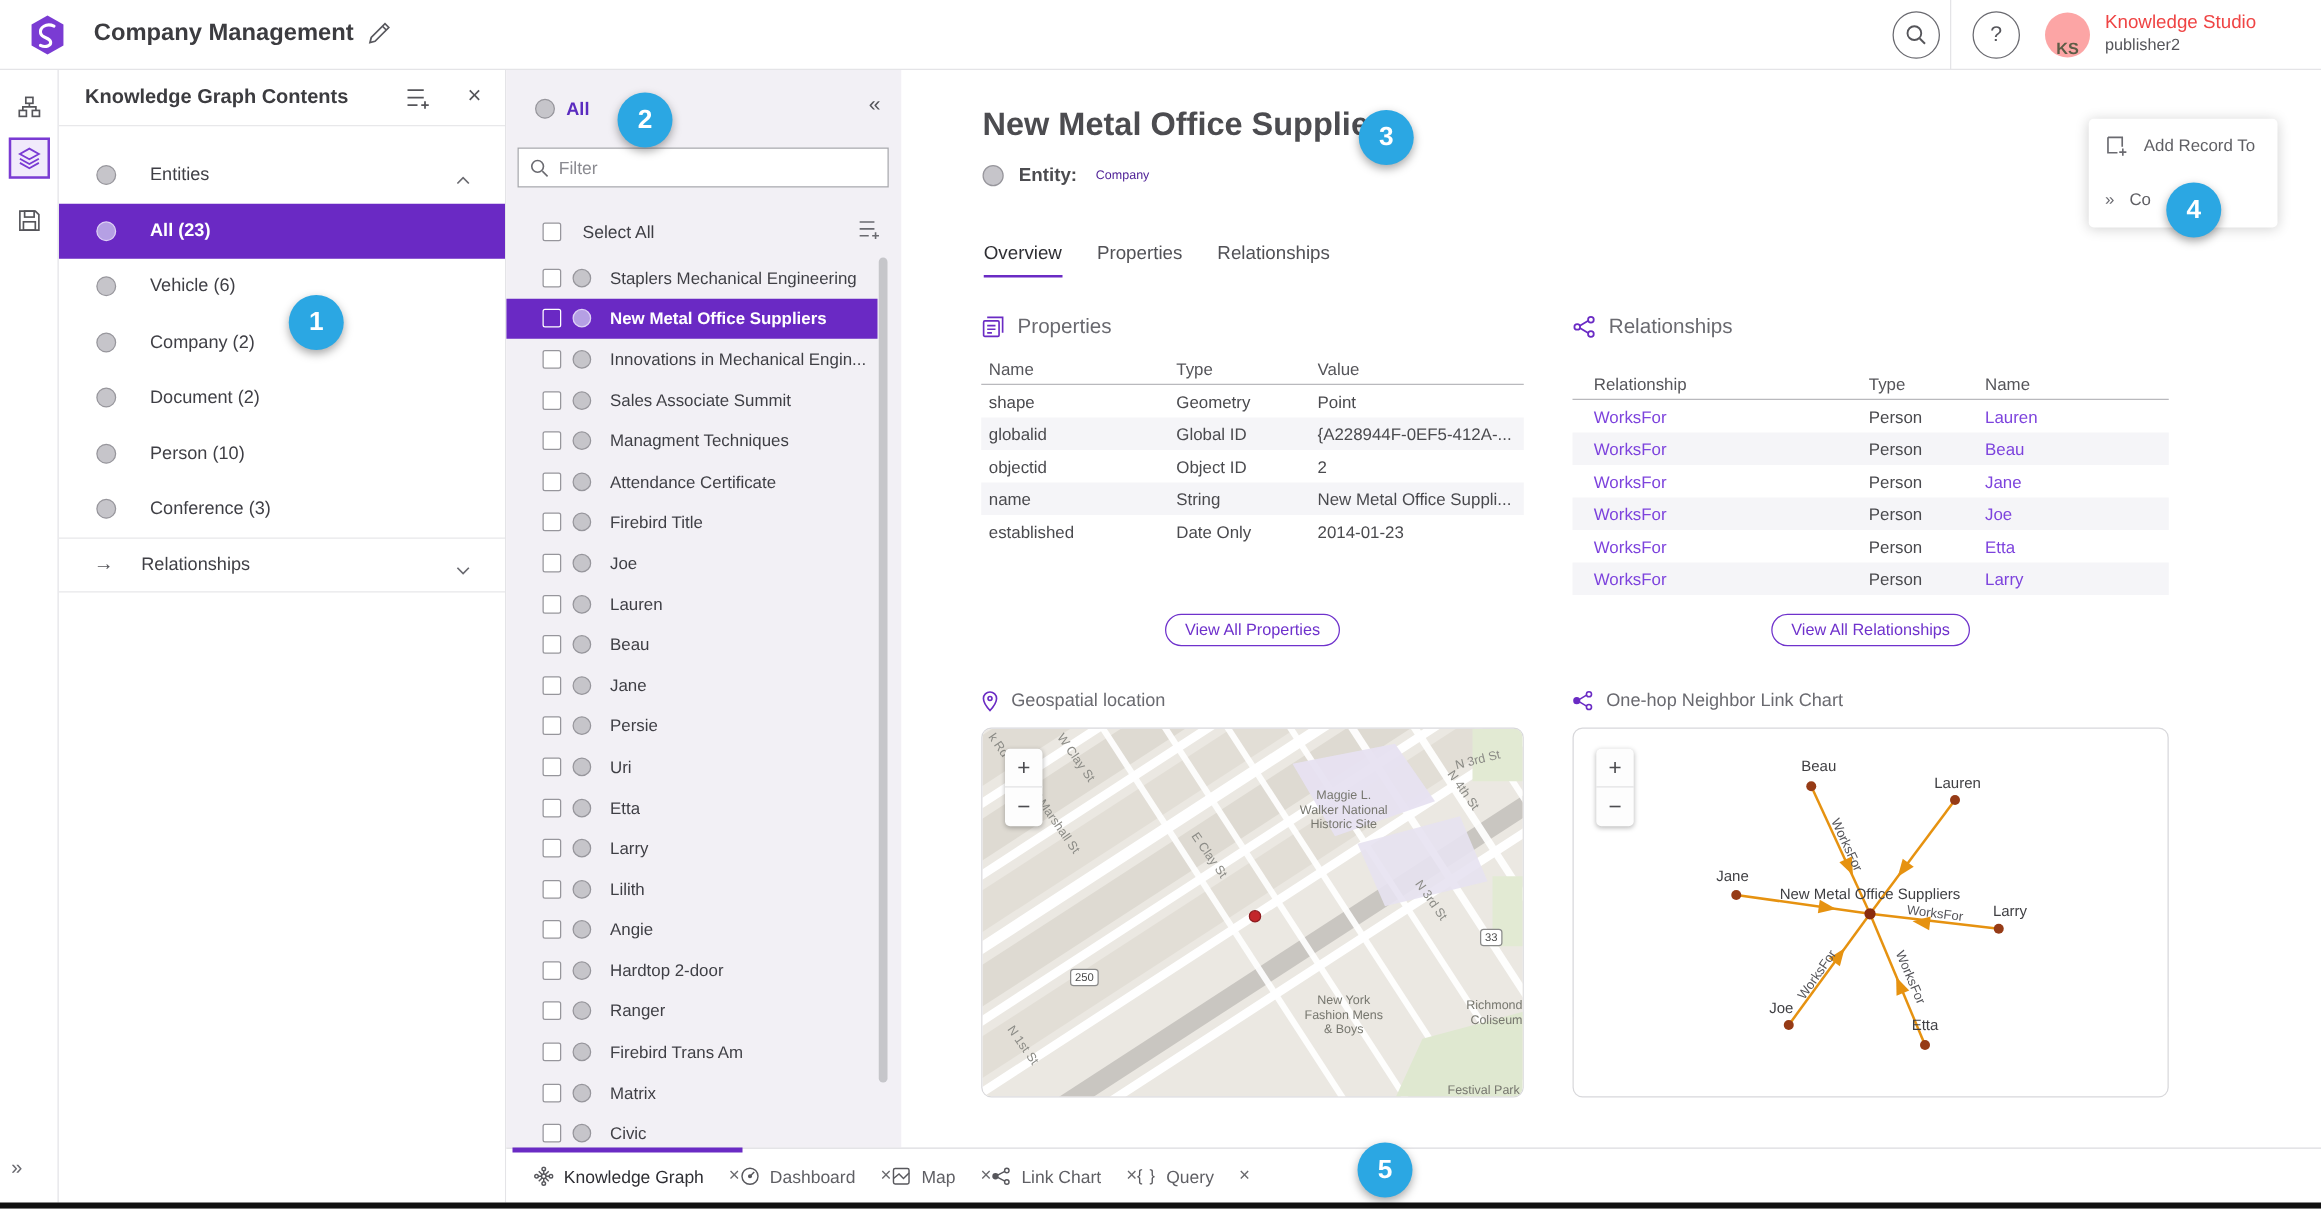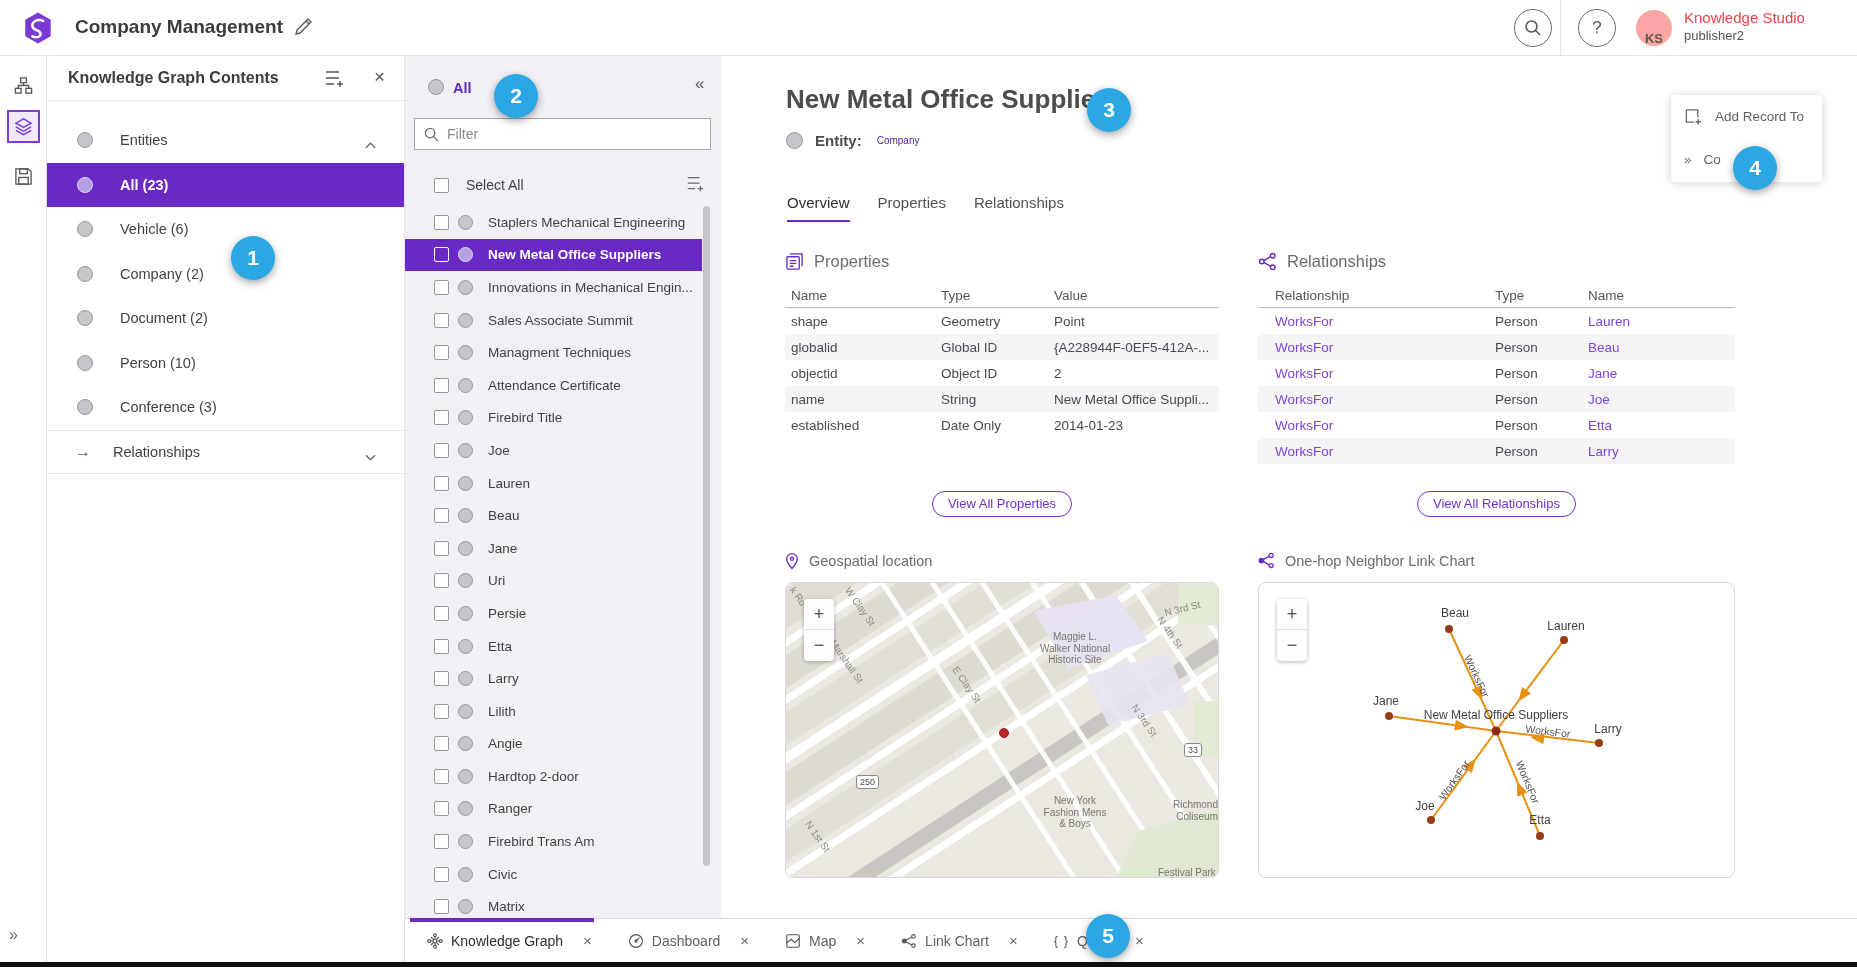--- a/index.html
+++ b/index.html
@@ -95,21 +95,21 @@
   .sec-head.small { font-size:14.5px; }
 
   .tbl { position:absolute; font-size:13.5px; }
   .tbl .t-head { display:flex; height:24px; align-items:center; color:#55555a; border-bottom:1px solid #b9b9bd; }
   .t-row { display:flex; height:26px; align-items:center; color:#4a4a4e; }
   .tbl .rows > .t-row:nth-of-type(even) { background:#f5f5f8; }
   .props-t { left:64px; top:228px; width:434px; }
   .props-t .c1 { flex:0 0 156px; padding-left:6px; }
   .props-t .c2 { flex:0 0 113px; }
   .props-t .c3 { flex:1 1 auto; white-space:nowrap; overflow:hidden; }
-  .rels-t { left:537px; top:228px; width:477px; }
+  .rels-t { left:537px; top:240px; width:477px; }
   .rels-t .c1 { flex:0 0 237px; padding-left:17px; }
   .rels-t .c2 { flex:0 0 93px; }
   .rels-t .c3 { flex:1 1 auto; }
   .plink { color:#7d43dd; }
 
   .btn-row { position:absolute; text-align:center; }
   .pill-btn { display:inline-block; height:26px; line-height:24px; padding:0 15px; border:1px solid #6f32cc;
     border-radius:13px; color:#6f32cc; font-size:13px; background:#fff; }
 
   .card { position:absolute; width:434px; height:296px; border:1px solid #d8d8db; border-radius:8px;
@@ -126,21 +126,21 @@
 
   .lc-node-label { position:absolute; transform:translate(-50%,-50%); font-size:12px; color:#3f3f43;
     white-space:nowrap; z-index:4; }
   .lc-edge-label { position:absolute; transform:translate(-50%,-50%); font-size:10.5px; color:#55555a;
     white-space:nowrap; z-index:3; }
 
   
   .bottombar { position:absolute; left:405px; top:918px; width:1452px; height:44px; background:#fff;
     border-top:1px solid #dcdcdf; z-index:15; }
   .bb-indicator { position:absolute; left:5px; top:-1px; width:184px; height:3.5px; background:#6a2bc4; }
-  .bb-tabs { position:absolute; left:22px; top:0; height:100%; display:flex; gap:36px; align-items:center; }
+  .bb-tabs { position:absolute; left:22px; top:0; height:100%; display:flex; align-items:center; }
   .bb-tab { display:flex; align-items:center; gap:8px; font-size:14px; color:#5f5f64; }
   .bb-tab .x { margin-left:12px; color:#6a6a6e; font-size:15px; }
   .bb-tab.active { color:#2e2e33; font-weight:400; }
   .bb-tab svg { color:#57575c; }
   .bb-tab .braces { font-size:13px; letter-spacing:1px; color:#57575c; }
   .blackstrip { position:absolute; left:0; top:962px; width:1857px; height:5px; background:#101010; z-index:40; }
 
   
   .ctx-menu { position:absolute; left:1671px; top:95px; width:151px; height:87px; background:#fff;
     border-radius:4px; box-shadow:0 1px 10px rgba(0,0,0,.18); z-index:35; }
@@ -365,32 +365,32 @@
 
       <div class="e-row">
         <span class="cb"></span>
         <span class="dot"></span>
         <span class="lbl">Jane</span>
       </div>
 
       <div class="e-row">
         <span class="cb"></span>
         <span class="dot"></span>
+        <span class="lbl">Persie</span>
+      </div>
+
+      <div class="e-row">
+        <span class="cb"></span>
+        <span class="dot"></span>
         <span class="lbl">Uri</span>
       </div>
 
       <div class="e-row">
         <span class="cb"></span>
         <span class="dot"></span>
-        <span class="lbl">Persie</span>
-      </div>
-
-      <div class="e-row">
-        <span class="cb"></span>
-        <span class="dot"></span>
         <span class="lbl">Etta</span>
       </div>
 
       <div class="e-row">
         <span class="cb"></span>
         <span class="dot"></span>
         <span class="lbl">Larry</span>
       </div>
 
       <div class="e-row">
@@ -419,27 +419,27 @@
 
       <div class="e-row">
         <span class="cb"></span>
         <span class="dot"></span>
         <span class="lbl">Firebird Trans Am</span>
       </div>
 
       <div class="e-row">
         <span class="cb"></span>
         <span class="dot"></span>
+        <span class="lbl">Matrix</span>
+      </div>
+
+      <div class="e-row">
+        <span class="cb"></span>
+        <span class="dot"></span>
         <span class="lbl">Civic</span>
-      </div>
-
-      <div class="e-row">
-        <span class="cb"></span>
-        <span class="dot"></span>
-        <span class="lbl">Matrix</span>
       </div>
     </div>
   <div class="p2-scroll"></div>
 </div>
 
 <div class="main">
   <div class="rec-title">New Metal Office Suppliers</div>
   <div class="rec-entity">
     <span class="dot"></span>
     <span class="el">Entity:</span>

